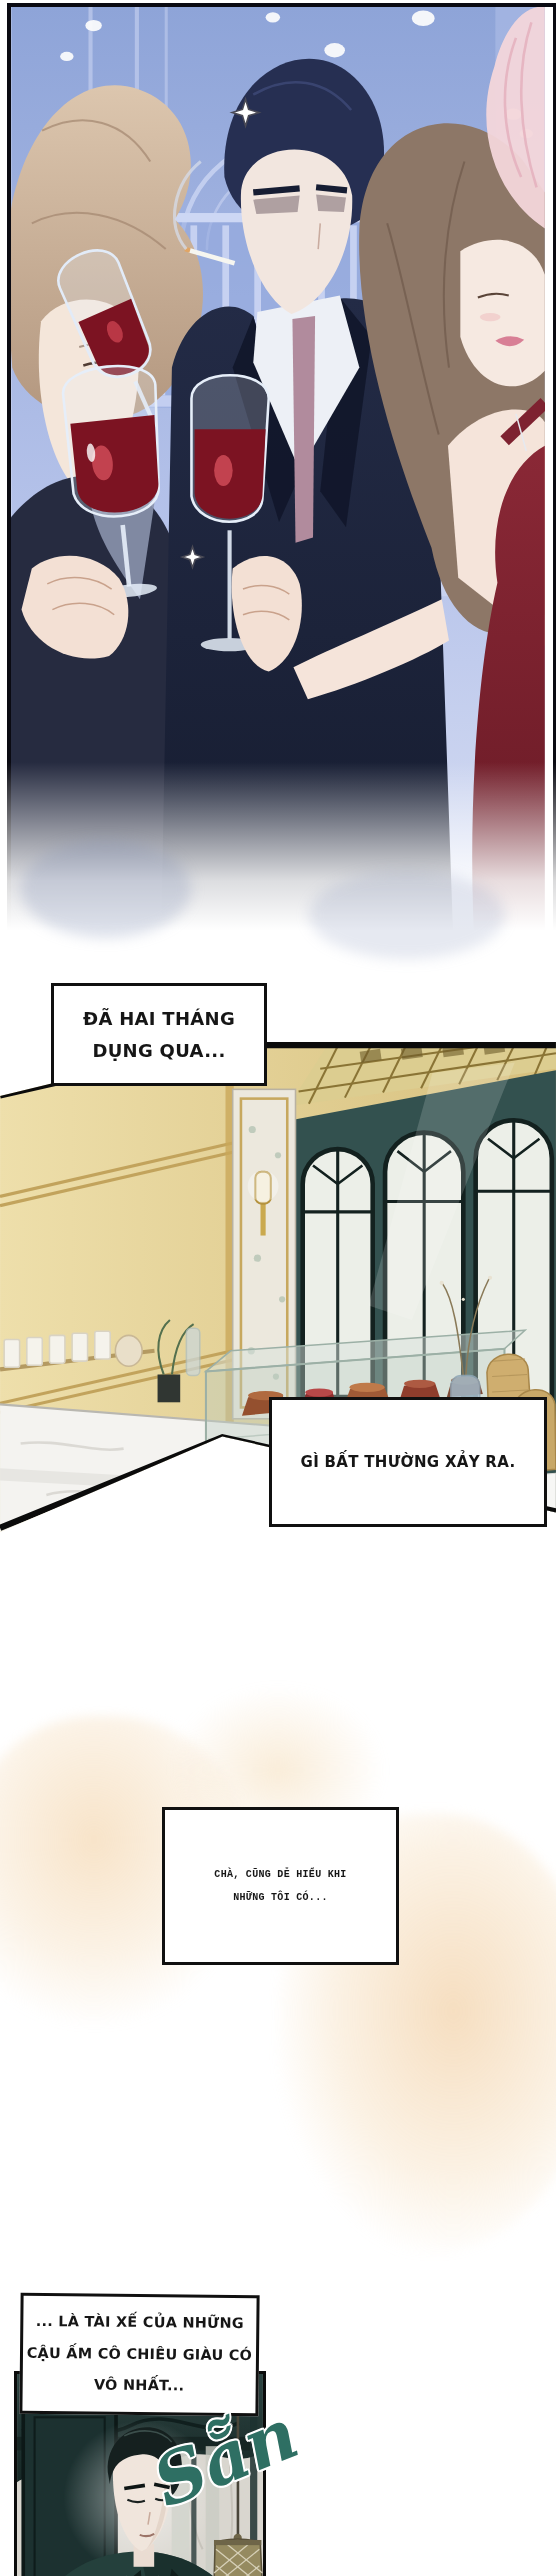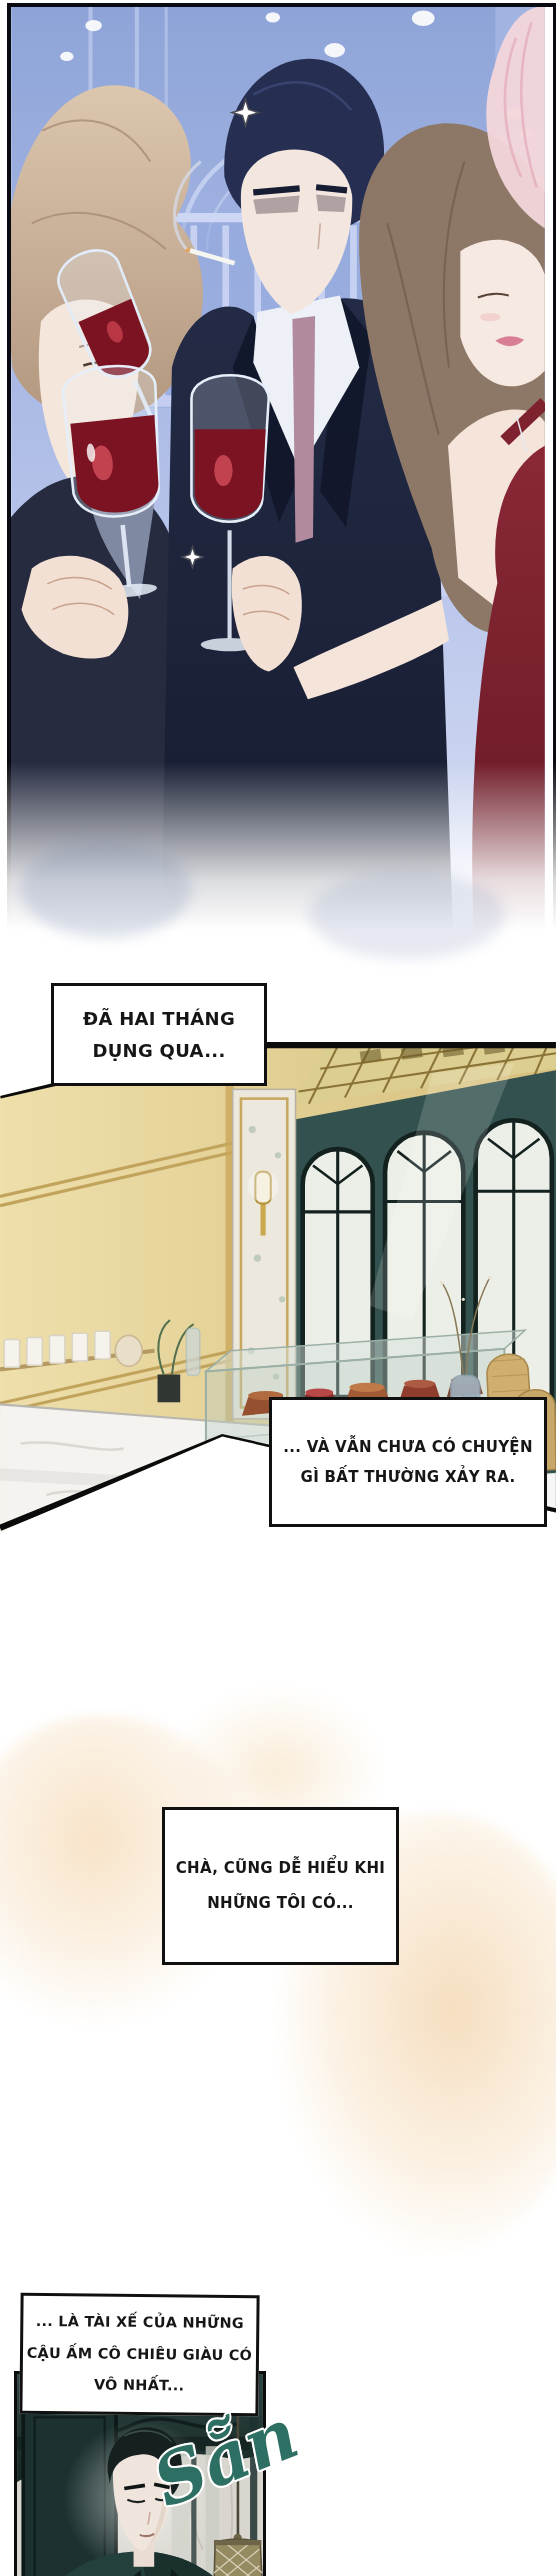--- a/index.html
+++ b/index.html
@@ -8,21 +8,21 @@
   .abs{position:absolute;}
   svg{display:block;}
   
   .nbox{position:absolute;background:#ffffff;border:3.6px solid #101010;z-index:30;
         display:flex;flex-direction:column;justify-content:center;align-items:center;
         text-align:center;font-weight:bold;color:#161616;letter-spacing:0.3px;
         font-family:"DejaVu Sans",sans-serif;}
   .nline{display:block;white-space:nowrap;}
   #box1{left:28px;top:983px;width:210px;height:97px;font-size:18px;line-height:1.75;margin-left:23px;}
   #box2{left:269px;top:1397px;width:272px;height:124px;font-size:15px;line-height:2.0;}
-  #box3{left:162px;top:1807px;width:231px;height:152px;font-size:15px;line-height:2.35;}
+  #box3{left:162px;top:1807px;width:231px;height:152px;font-size:10px;line-height:2.35;font-family:Liberation Mono, monospace;}
   #box4{left:19.6px;top:2294px;width:233px;height:115px;font-size:14.4px;line-height:2.2;transform:rotate(0.6deg);}
   
   .panel{position:absolute;z-index:10;overflow:hidden;}
   #panel-party{left:7.2px;top:3.1px;width:542px;height:967px;border:4.1px solid #0a0a12;border-bottom:none;}
   #panel-interior{left:0;top:1042px;width:556px;height:490px;
       clip-path:polygon(0 11%,40% 0,100% 0,100% 96%,40% 80.5%,0 100%);}
   #panel-driver{left:14.4px;top:2371px;width:246px;height:383px;border:3.1px solid #0b0b0b;}
   
   #party-fade{left:0;top:762px;width:556px;height:216px;z-index:15;
       background:linear-gradient(180deg,rgba(255,255,255,0) 0%,rgba(255,255,255,.85) 55%,#ffffff 78%);}
@@ -346,21 +346,20 @@
         <path d="M1000,706 C1006,668 1072,664 1078,704 L1080,830 L1006,836 Z" fill="#c8a868" stroke="#a8874a" stroke-width="3"></path>
       </g>
       <path d="M690,868 L1080,838 L1080,952 L690,952 Z" fill="#f7f7f5" stroke="#d8d8d4" stroke-width="2"></path>
 
       <path d="M0,104 L432,6 L1080,6" stroke="#0b0b0b" stroke-width="12" fill="none"></path>
       <path d="M1080,912 L432,768 L0,944" stroke="#0b0b0b" stroke-width="12" fill="none"></path>
     </svg>
   </div>
 
   <div id="box2" class="nbox">
-    <span class="nline">... VÀ VẪN CHƯA CÓ CHUYỆN</span>
     <span class="nline">GÌ BẤT THƯỜNG XẢY RA.</span>
   </div>
 
   <div id="wc-left" class="abs wc"></div>
   <div id="wc-mid" class="abs wc"></div>
   <div id="wc-right" class="abs wc"></div>
 
   <div id="box3" class="nbox">
     <span class="nline">CHÀ, CŨNG DỄ HIỂU KHI</span>
     <span class="nline">NHỮNG TÔI CÓ...</span>

